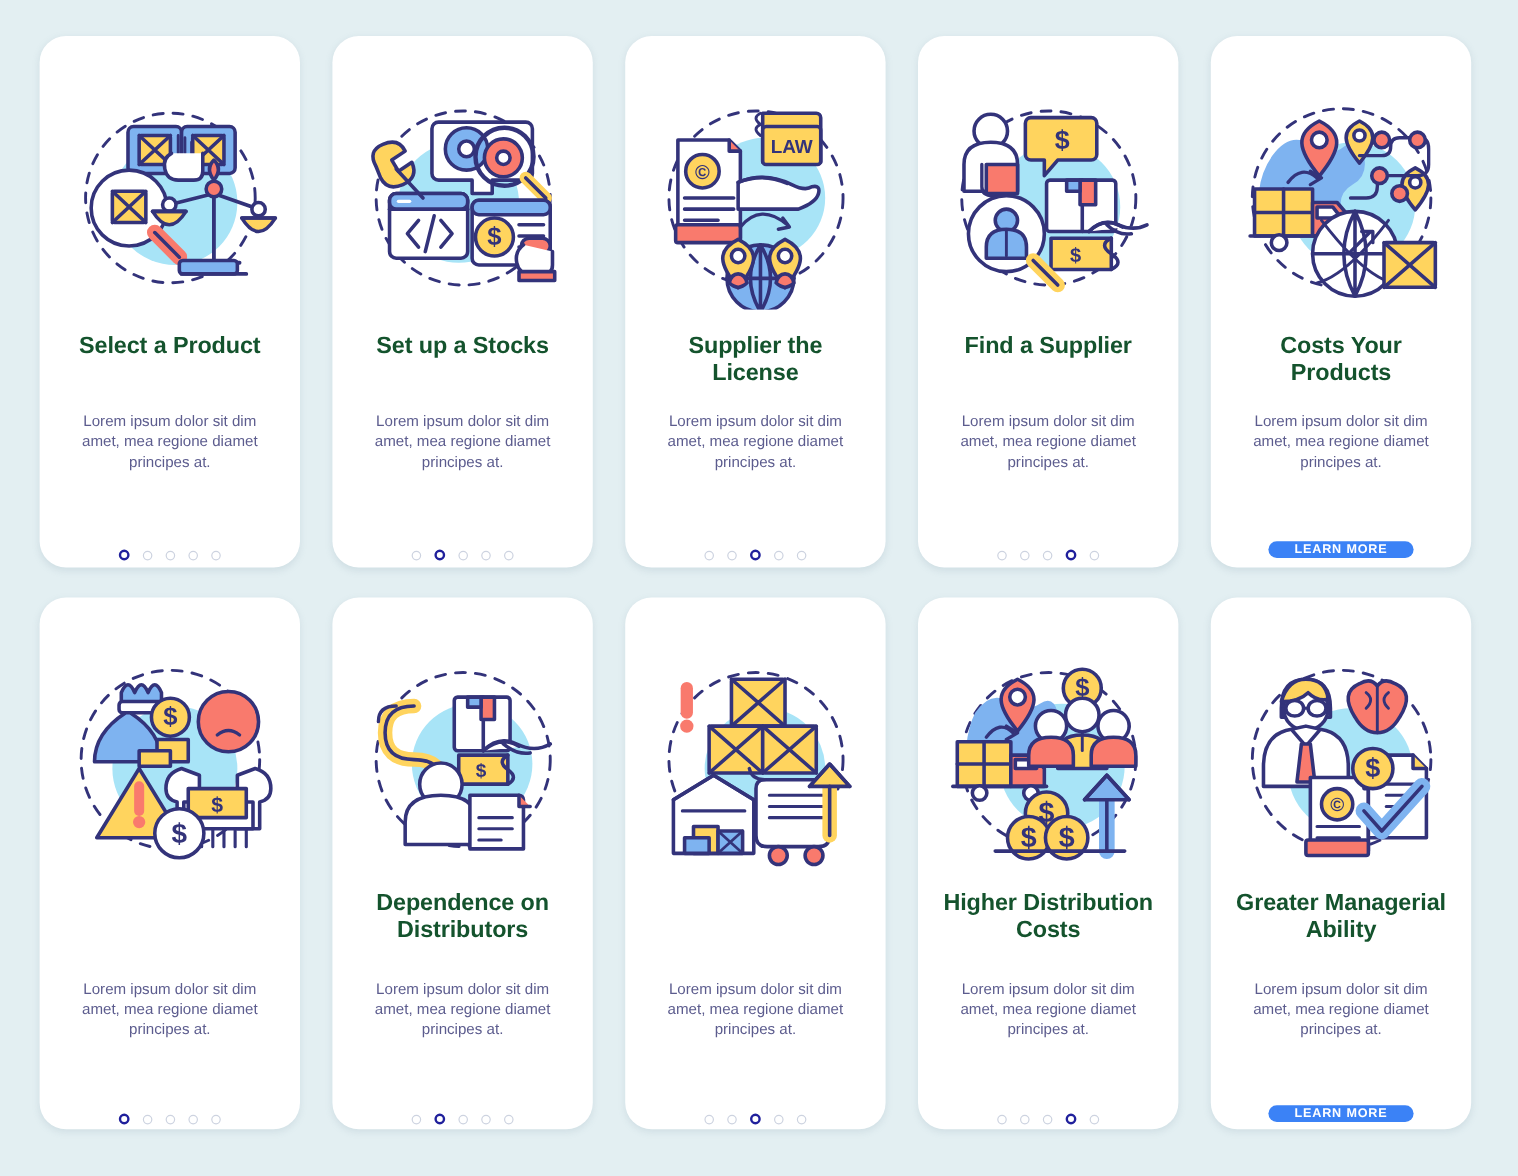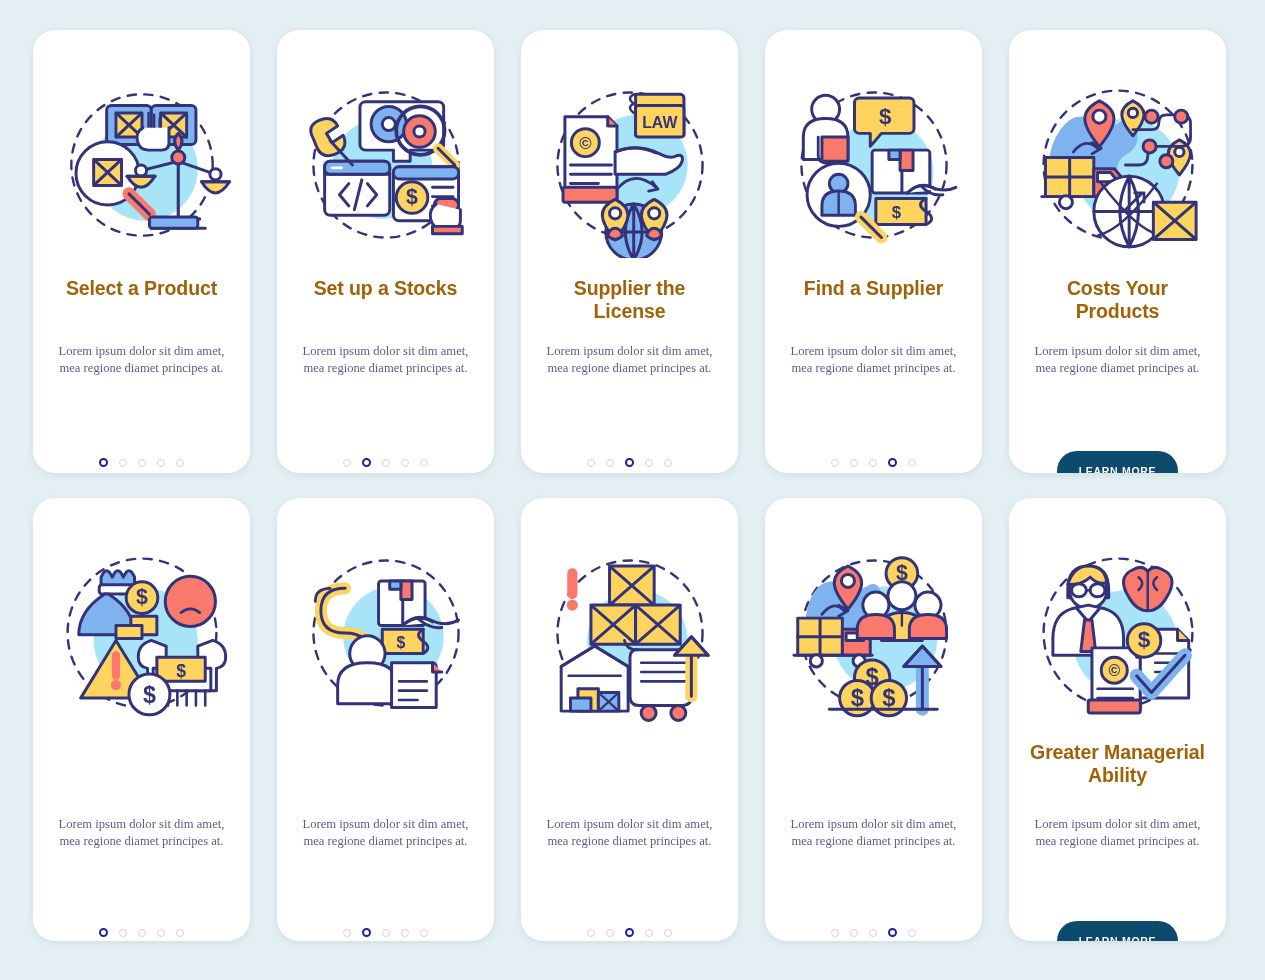--- a/index.html
+++ b/index.html
@@ -30,65 +30,64 @@
     position:relative;
     overflow:hidden;
   }
   .illus{
     width:190px;height:205px;
     display:flex;align-items:center;justify-content:center;
     margin-top:14px;
   }
   .illus svg{width:186px;height:186px;display:block;}
   .title{
-    color:#a16207;
+    color:#14532d;
     font-weight:bold;
     font-size:19.5px;
     line-height:23px;
     text-align:center;
     letter-spacing:-.1px;
     margin-top:10px;
     width:185px;
   }
   .r2 .title{margin-top:6px;}
   .desc{
     color:#5c5c8e;
     font-size:12.6px;
     line-height:16.8px;
     text-align:center;
     width:175px;
     position:absolute;
     top:313px;
-    font-family:Liberation Serif, serif;
   }
   .r2 .desc{top:318px;}
   .dots{
     position:absolute;
     top:428px;
     display:flex;gap:11px;align-items:center;
   }
   .r2 .dots{top:430px;}
   .dot{
     width:8px;height:8px;border-radius:50%;
     border:1.6px solid #cdd3e0;
     box-sizing:border-box;
   }
   .dot.on{
     width:9px;height:9px;
     border:2.6px solid #20209c;
   }
   .btn{
     position:absolute;
     top:421px;
-    background:#0c4a6e;
+    background:#3b82f6;
     color:#fff;
     font-size:10.5px;
     font-weight:bold;
     letter-spacing:.7px;
-    padding:14px 22px;
+    padding:1px 22px;
     border-radius:20px;
     border:none;
     cursor:pointer;
     font-family:"Liberation Sans", sans-serif;
   }
   .r2 .btn{top:423px;}
 </style>
 </head>
 <body>
 
@@ -359,20 +358,21 @@
               <path d="M140 96 q-10 6 0 13 q10 7 0 13"></path>
               <text x="116" y="116" font-family="Liberation Sans, sans-serif" font-size="17" font-weight="bold" text-anchor="middle" fill="#33337a" stroke="none">$</text>
               <circle cx="80" cy="122" r="19" fill="#fff"></circle>
               <path d="M48 176 v-20 q0 -24 32 -24 q32 0 32 24 v20 Z" fill="#fff"></path>
               <path d="M106 132 h44 a4 4 0 0 1 4 4 v44 h-48 Z" fill="#fff"></path>
               <path d="M150 132 v10 h10" fill="#f97a6d"></path>
               <path d="M114 152 h30 M114 162 h30 M114 172 h20" stroke-width="2.8"></path>
             </g>
           </svg>
         </div>
+        <div class="title">Dependence on Distributors</div>
         <div class="desc">Lorem ipsum dolor sit dim amet, mea regione diamet principes at.</div>
         <div class="dots">
           <span class="dot"></span>
           <span class="dot on"></span>
           <span class="dot"></span>
           <span class="dot"></span>
           <span class="dot"></span>
         </div>
       </div>
       <div class="card">
@@ -449,20 +449,21 @@
               <text x="82" y="177.98" font-family="Liberation Sans, sans-serif" font-size="25.650000000000002" font-weight="bold" text-anchor="middle" fill="#33337a" stroke="none">$</text>
               <circle cx="116" cy="170" r="19" fill="#ffd45e"></circle>
               <text x="116" y="177.98" font-family="Liberation Sans, sans-serif" font-size="25.650000000000002" font-weight="bold" text-anchor="middle" fill="#33337a" stroke="none">$</text>
               <path d="M152 182 v-48" stroke="#7eb3f0" stroke-width="14"></path>
               <path d="M152 114 l20 22 h-40 Z" fill="#7eb3f0"></path>
               <path d="M152 182 v-46 M132 136 l20 -22 l20 22"></path>
               <path d="M52 182 h116"></path>
             </g>
           </svg>
         </div>
+        <div class="title">Higher Distribution Costs</div>
         <div class="desc">Lorem ipsum dolor sit dim amet, mea regione diamet principes at.</div>
         <div class="dots">
           <span class="dot"></span>
           <span class="dot"></span>
           <span class="dot"></span>
           <span class="dot on"></span>
           <span class="dot"></span>
         </div>
       </div>
       <div class="card">

